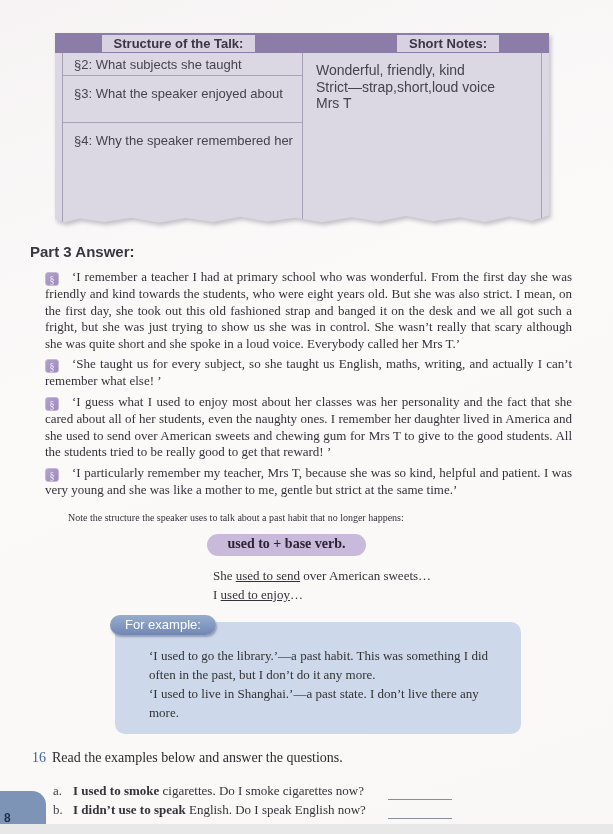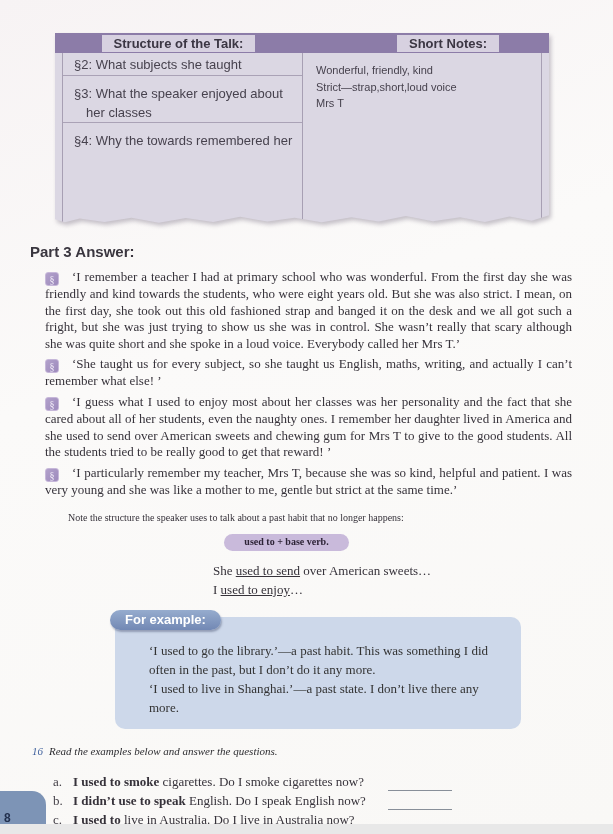--- a/index.html
+++ b/index.html
@@ -25,56 +25,56 @@
   .nt-header-cell.right .nt-header-label { margin-left:45px; }
   .nt-body { display:flex; height:176px; padding:0 7px; }
   .nt-col-left { width:240px; border-left:1px solid #a79fb3; display:flex; flex-direction:column; }
   .nt-col-right { width:240px; border-left:1px solid #a79fb3; border-right:1px solid #a79fb3; padding:9px 10px 0 13px; }
   .nt-row { padding-left:11px; padding-right:6px; font-family:"Liberation Sans", sans-serif; font-size:13px; line-height:19px; color:#47424e; }
   .nt-row .line2 { padding-left:12px; }
   .nt-r1 { height:57px; padding-top:8px; border-bottom:1px solid #aaa2b6; }
   .nt-r2 { height:23px; padding-top:2px; border-bottom:1px solid #aaa2b6; }
   .nt-r3 { height:47px; padding-top:8px; border-bottom:1px solid #aaa2b6; }
   .nt-r4 { flex:1; padding-top:8px; }
-  .nt-note-line { font-family:"Liberation Sans", sans-serif; font-size:11px; line-height:16.5px; color:#47424e; }
+  .nt-note-line { font-family:"Liberation Sans", sans-serif; font-size:14px; line-height:16.5px; color:#47424e; }
 
   
   .main { position:absolute; left:45px; top:243px; width:527px; }
   .part2-heading { margin-left:-15px; font-family:"Liberation Sans", sans-serif; font-weight:bold; font-size:15px; color:#3a363f; }
   .paras { margin-top:9px; }
   .para { font-size:13px; line-height:16.6px; text-align:justify; color:#36323a; margin-bottom:4px; }
   .para-marker {
     display:inline-block; width:14px; height:14px; margin-right:13px; vertical-align:-2px;
     background:linear-gradient(135deg,#b2a1cb,#9d8abc); border:1px solid #c6b7d9; border-radius:3px;
     color:#f2edf8; font-size:10px; line-height:13px; text-align:center;
   }
   .note-line { margin:14px 0 0 23px; font-size:10px; color:#36323a; }
   .pill-wrap { display:flex; justify-content:center; transform:translateX(-22px); margin-top:11px; }
   .pill {
     background:var(--pill-bg, #c9badb); border-radius:13px; padding:2px 20px 4px;
-    font-weight:bold; font-size:10px; color:#2d2336;
+    font-weight:bold; font-size:14px; color:#2d2336;
   }
   .usage { margin:10px 0 0 168px; font-size:13px; line-height:19px; color:#36323a; }
   .usage u { text-decoration:underline; }
 
   
   .example-box {
     position:relative; margin:18px 0 0 70px; width:406px;
     background:var(--example-box-bg, #cdd8ea); border-radius:10px; padding:24px 16px 12px 34px;
   }
   .example-tab {
     position:absolute; top:-7px; left:-5px;
     background:linear-gradient(180deg,#96acce,#7288b4); color:#ffffff;
-    font-family:"Liberation Sans", sans-serif; font-weight:bold; font-size:13px;
+    font-family:"Liberation Sans", sans-serif; font-weight:normal; font-size:13px;
     padding:2px 15px 3px; border-radius:12px; box-shadow:1px 2px 2px rgba(90,100,130,.5);
   }
   .example-line { font-size:13px; line-height:19px; color:#333333; }
 
   
-  .exercise-heading { margin:16px 0 0 -13px; font-style:italic; font-size:11px; color:#2c2c30; }
+  .exercise-heading { margin:16px 0 0 -13px; font-size:14px; color:#2c2c30; }
   .exercise-number { color:var(--exercise-number-color, #41629e); margin-right:6px; }
   .questions { margin:15px 0 0 8px; }
   .q-row { display:grid; grid-template-columns:20px 315px 64px; align-items:end; line-height:19px; font-size:13px; color:#36323a; }
   .q-letter { color:#46424a; }
   .q-bold { font-weight:bold; }
   .q-blank { border-bottom:1px solid #888f99; height:15px; }
 
   
   .page-tab {
     position:absolute; left:-26px; top:791px; width:72px; height:60px;
@@ -98,24 +98,23 @@
           <span class="nt-header-label">Short Notes:</span>
         </div>
       </div>
       <div class="nt-body">
         <div class="nt-col-left">
           <div class="nt-row nt-r2">
             <div>§2: What subjects she taught</div>
           </div>
           <div class="nt-row nt-r3">
             <div>§3: What the speaker enjoyed about</div>
-            <div class="line2">her classes</div>
           </div>
           <div class="nt-row nt-r4">
-            <div>§4: Why the towards remembered her</div>
+            <div>§4: Why the speaker remembered her</div>
           </div>
         </div>
         <div class="nt-col-right">
           <div class="nt-note-line">Wonderful, friendly, kind</div>
           <div class="nt-note-line">Strict—strap,short,loud voice</div>
           <div class="nt-note-line">Mrs T</div>
         </div>
       </div>
     </div>
   </div>

